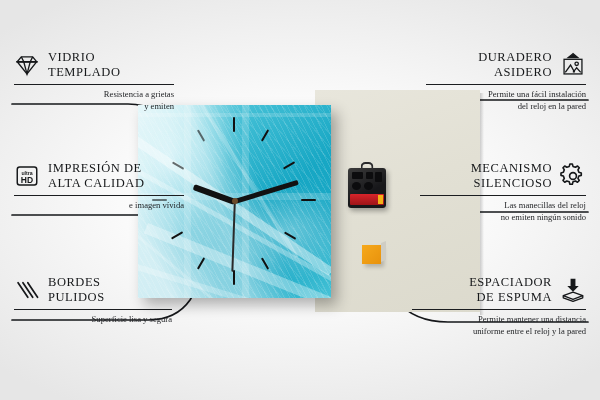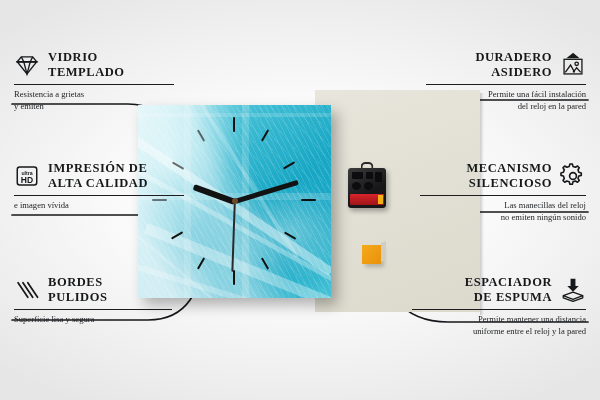--- a/index.html
+++ b/index.html
@@ -108,37 +108,37 @@
   .spacer-foam:after{
     content:""; position:absolute; right:-5px; top:-3px; width:5px; height:19px;
     background:#cfcdc4; transform: skewY(-20deg);
   }
 
   
   .feature { position: absolute; }
   .feat-head { display: flex; align-items: center; gap: 8px; }
   .feat-title {
     font-family: "Liberation Serif", serif;
-    font-weight: 700;
+    font-weight: 400;
     font-size: 12.5px;
     line-height: 1.22em;
     letter-spacing: .55px;
     color: #16181a;
     text-transform: uppercase;
   }
   .rule { height: 1.4px; background: #1b1d20; margin: 3px 0 4px; }
   .feat-desc {
     font-family: "Liberation Serif", serif;
     font-size: 8.6px;
     line-height: 1.36em;
     color: #1d1f22;
   }
   .left .feat-head  { justify-content: flex-start; }
   .left .feat-title { text-align: left; }
-  .left .feat-desc  { text-align: left; }
+  .left .feat-desc  { text-align: right; }
   .right .feat-head { justify-content: flex-end; }
   .right .feat-title{ text-align: right; }
   .right .feat-desc { text-align: right; }
 
   .icon { flex: 0 0 auto; width: 26px; height: 26px; display:block; }
   .icon svg { display:block; width:100%; height:100%; }
 </style>
 </head>
 <body>
 

